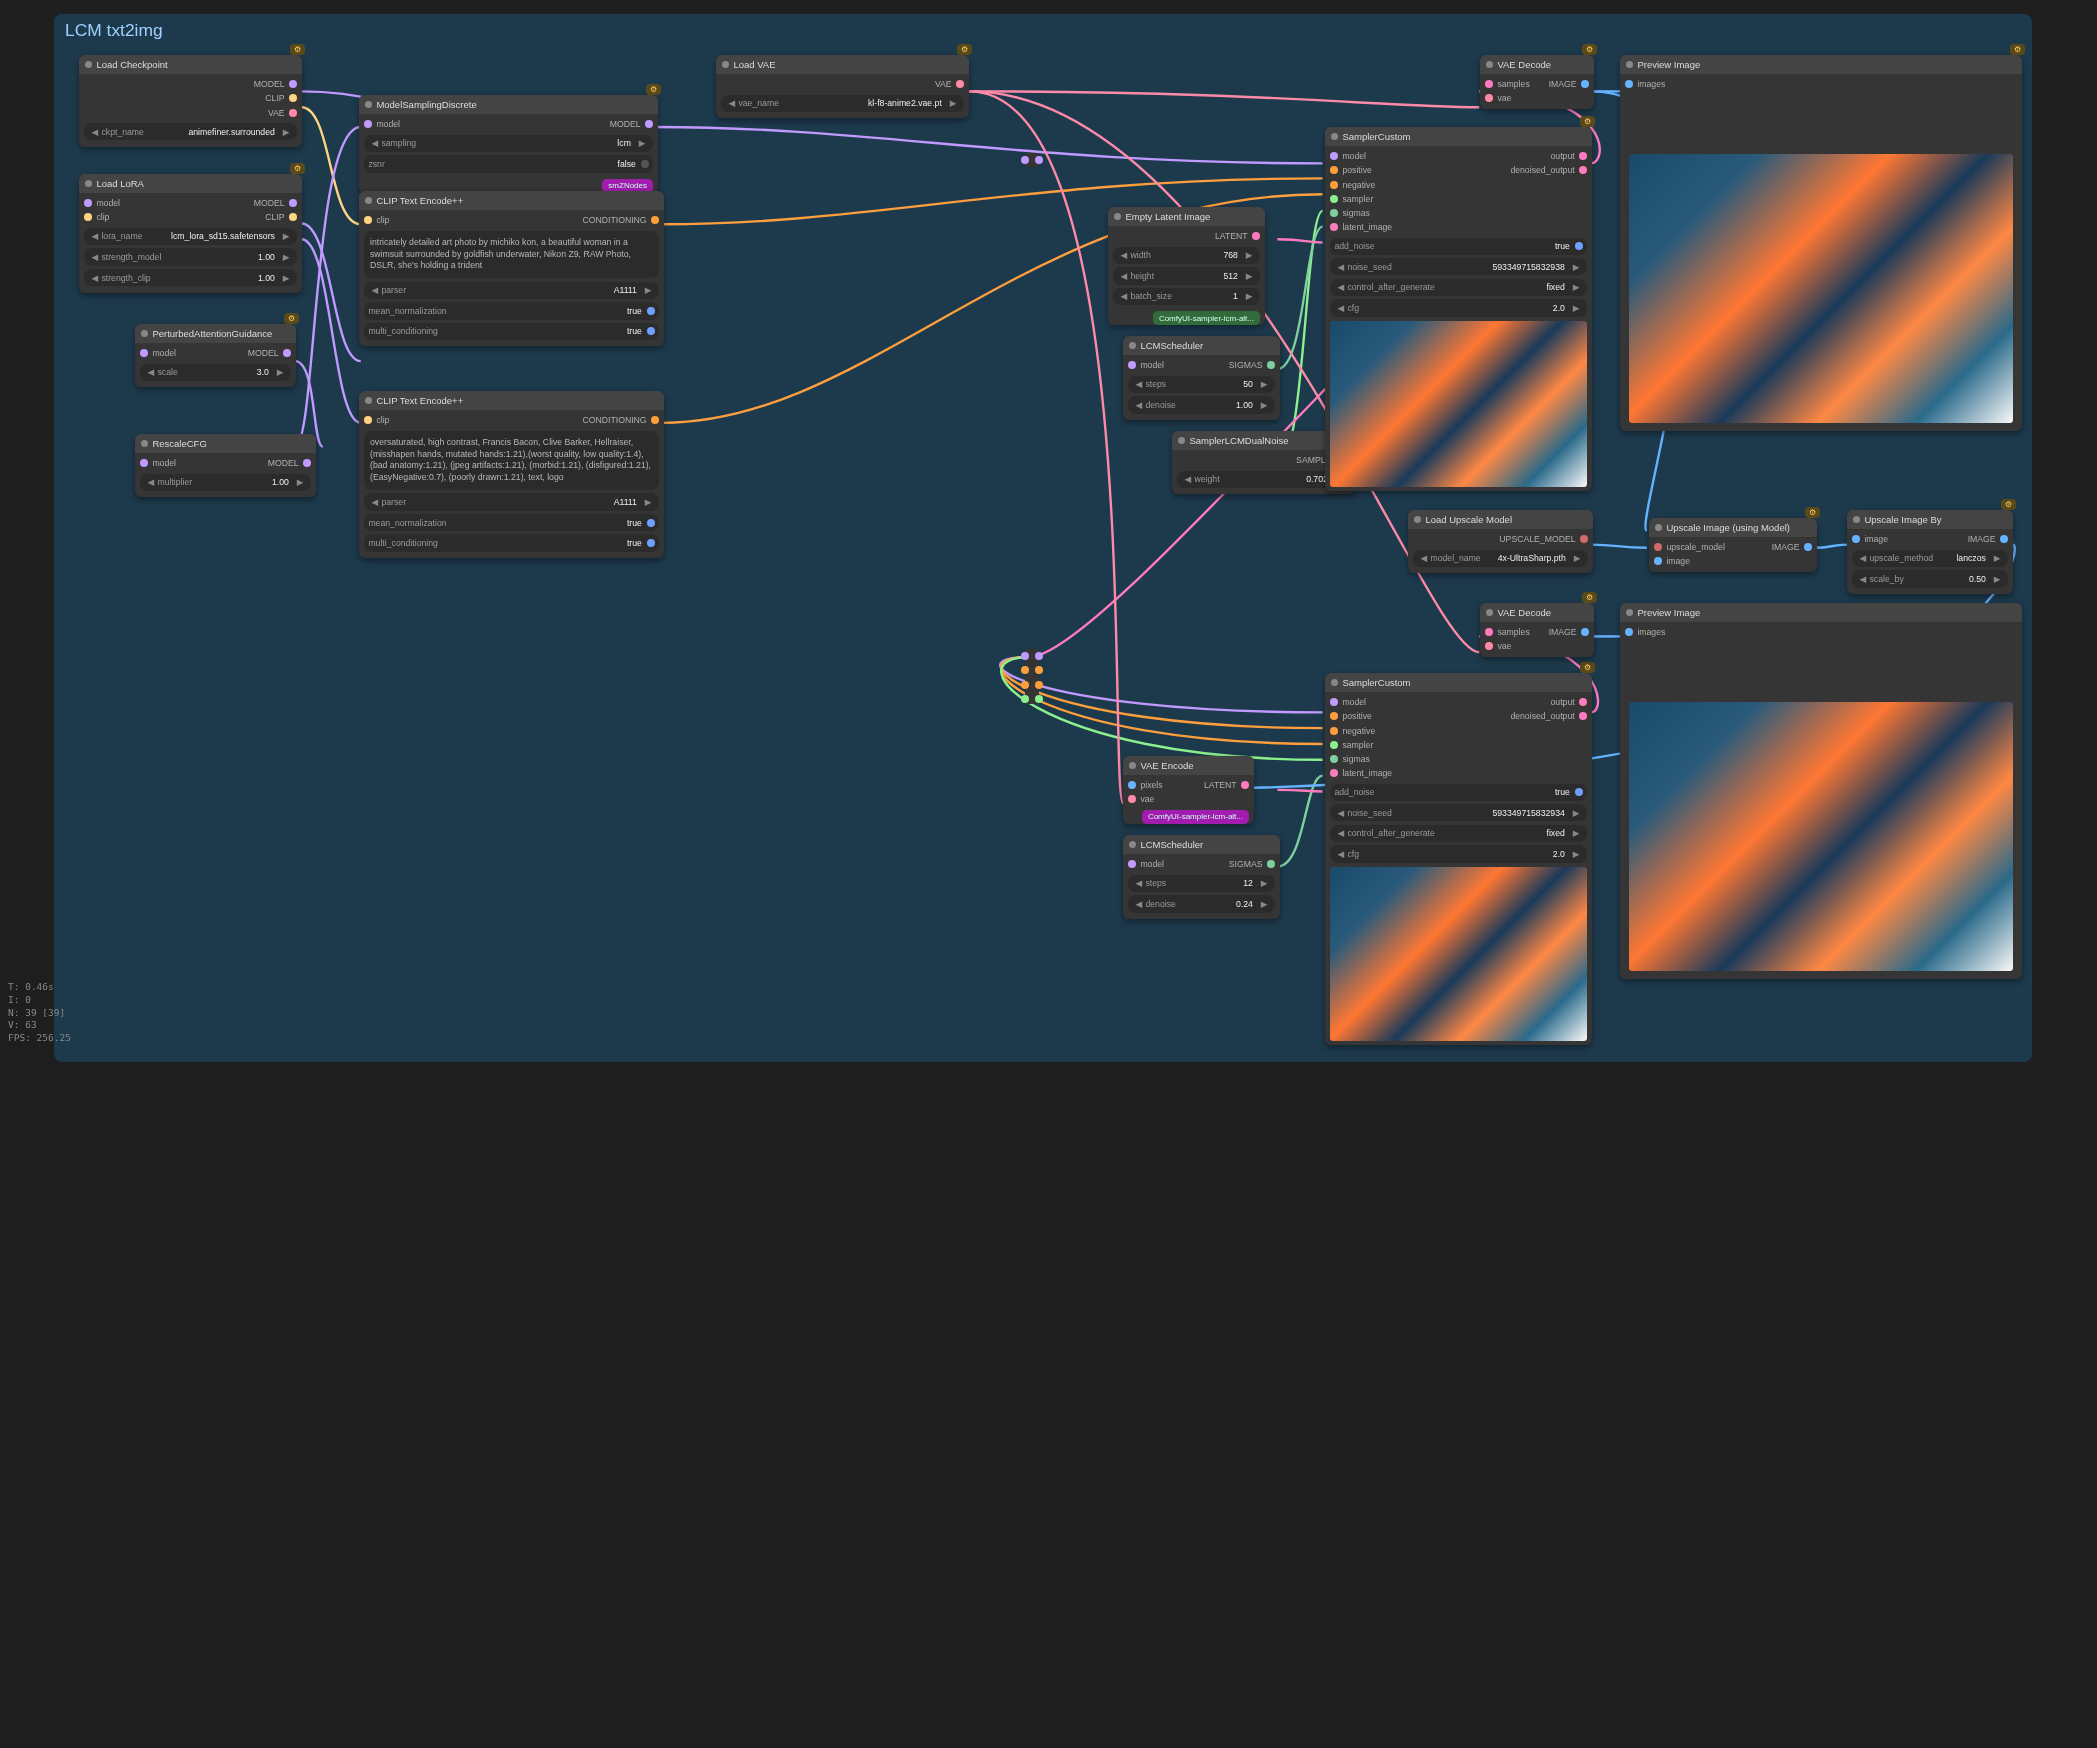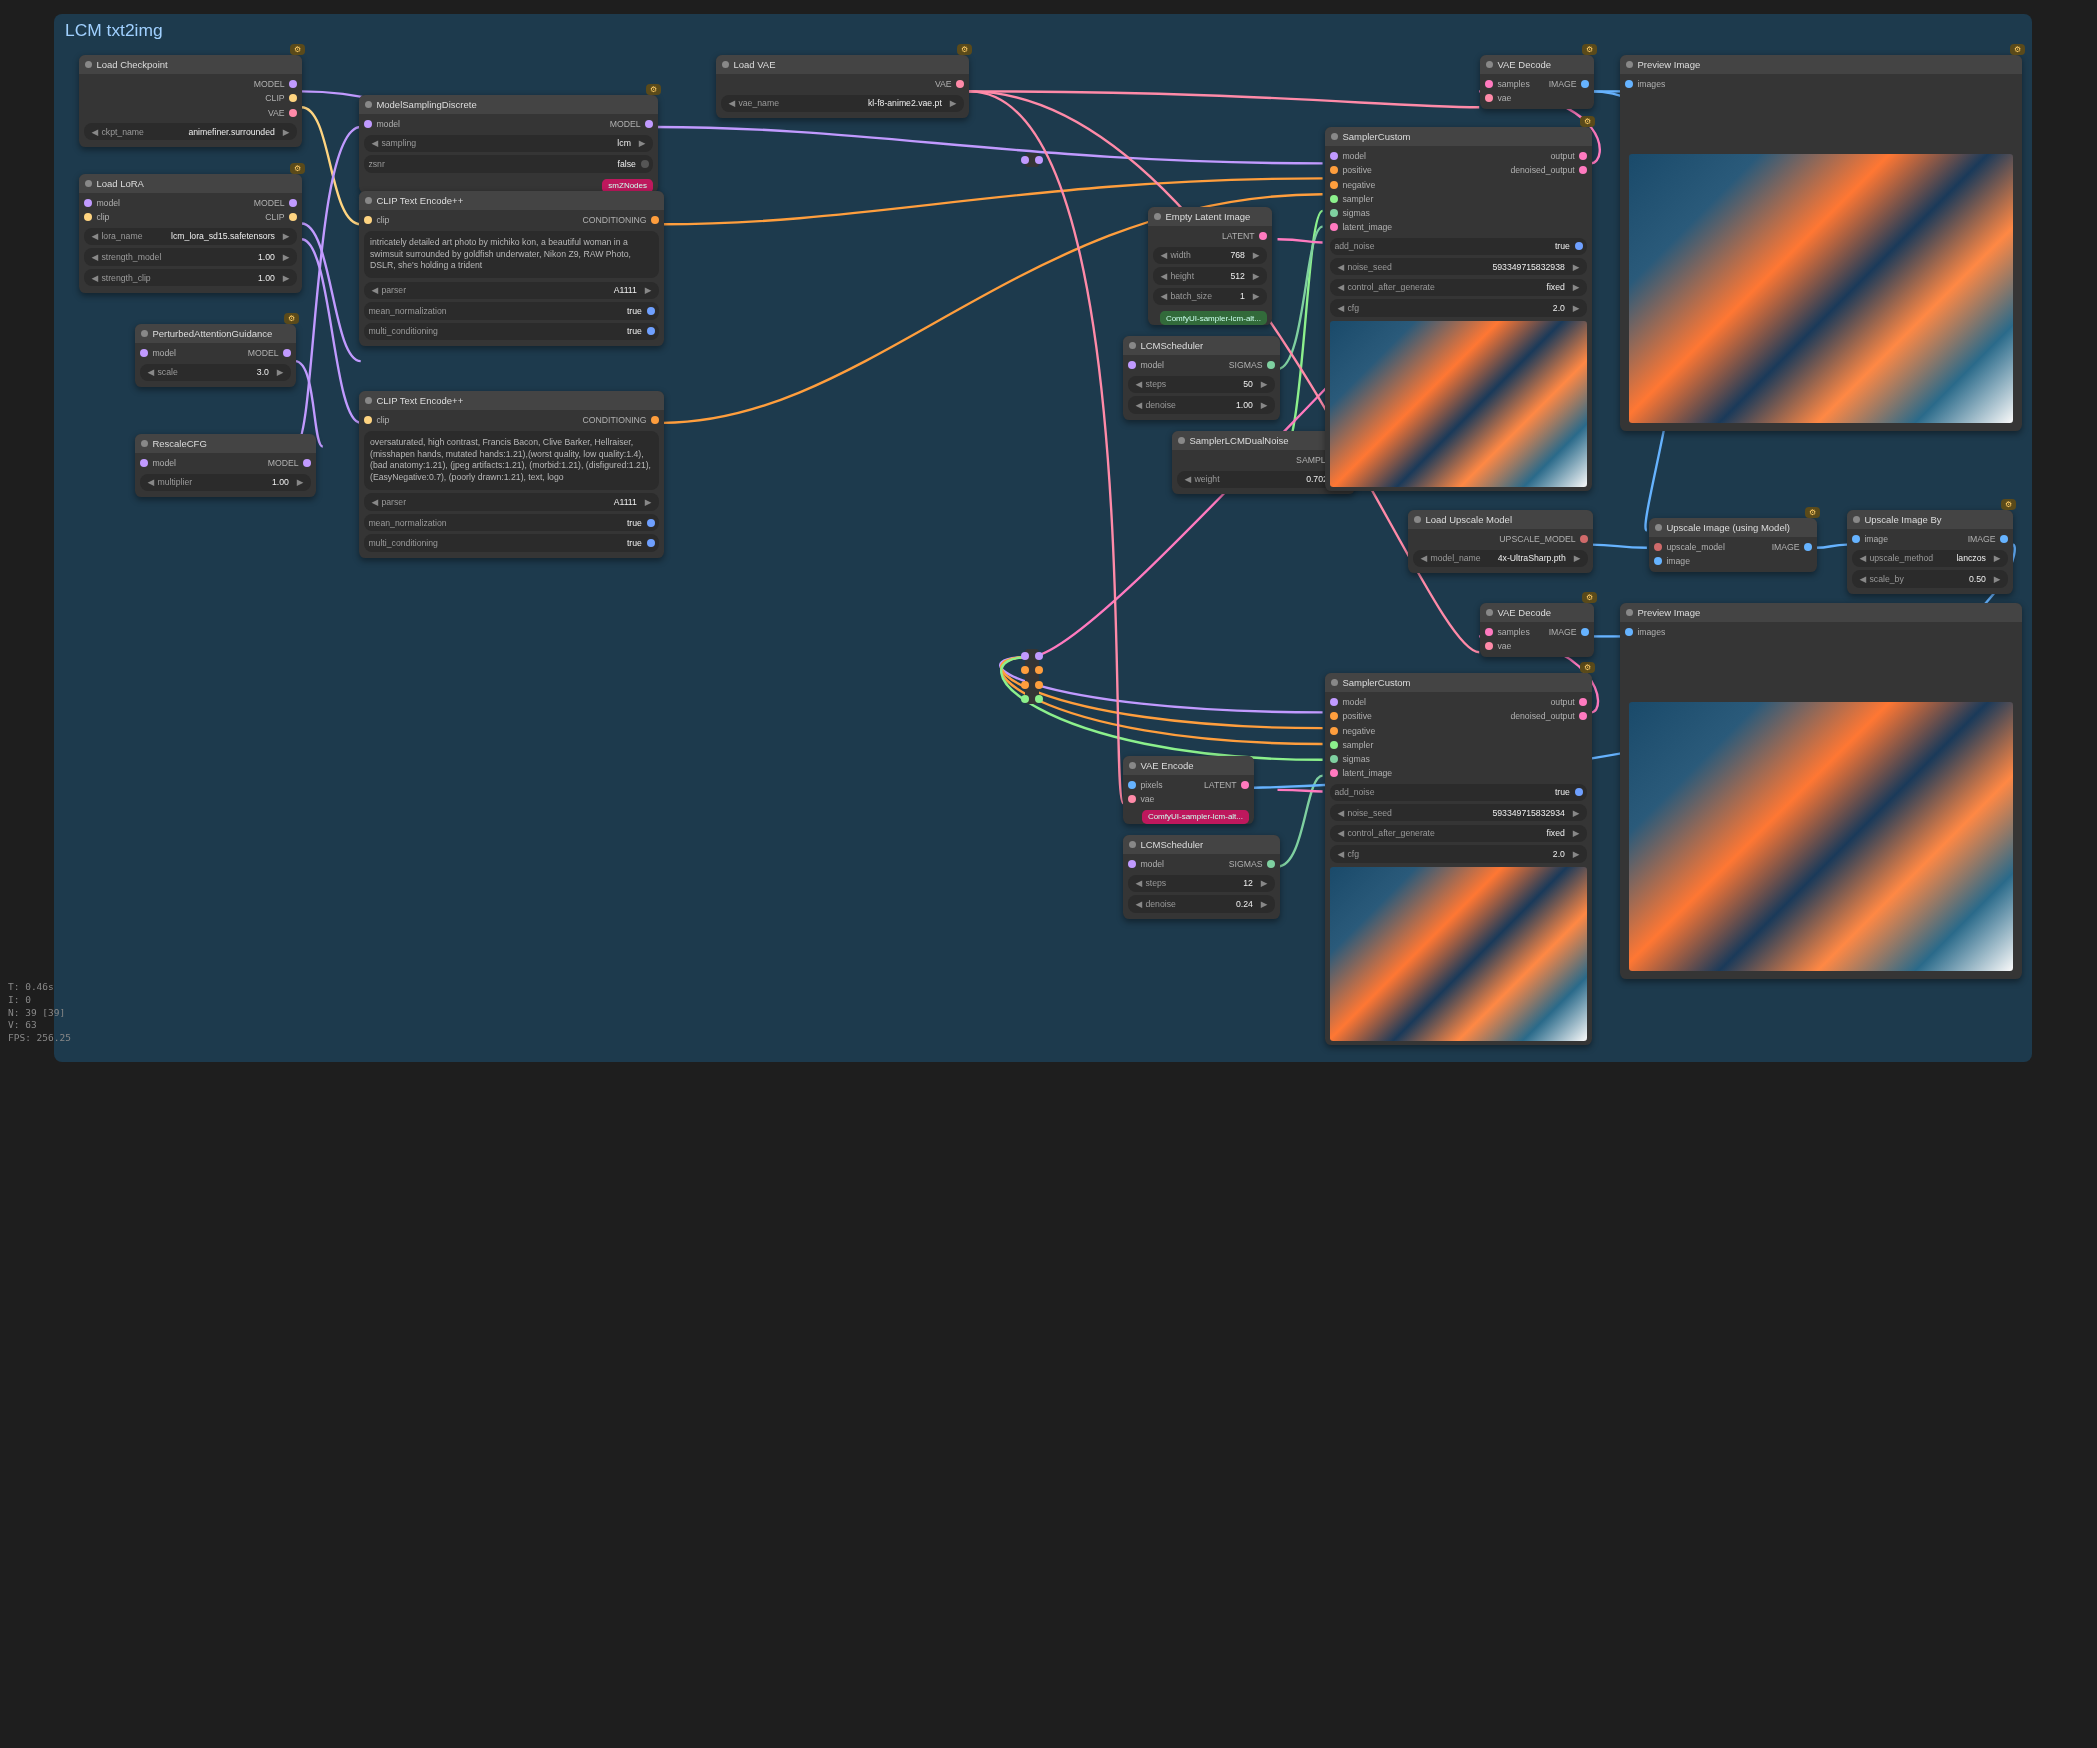--- a/index.html
+++ b/index.html
@@ -18,21 +18,21 @@
 .widget{display:flex;align-items:center;background:#2b2b2b;border-radius:8px;height:17.4px;margin:3.2px 0;padding:0 4.7px;font-size:8.7px;color:#bbb;justify-content:space-between}
 .widget .arrow{color:#888;padding:0 3.2px;cursor:pointer}
 .widget .wlabel{flex:0 0 auto;color:#9a9a9a}
 .widget .wval{flex:1;text-align:right;color:#eee;padding-right:4.7px}
 .widget.toggle .wval{color:#eee}
 .widget.text{height:auto;padding:6.3px;display:block;color:#b8b8b8;font-family:Liberation Sans, sans-serif;font-size:8.7px;line-height:1.35;word-break:break-word}
 .badge{position:absolute;top:-11px;right:-3.2px;display:flex;gap:3.2px}
 .badge span{background:#5a4a1a;border-radius:4px;padding:0.8px 4px;font-size:8px;color:#ffcc66}
 .stats{position:absolute;left:8px;top:981px;color:#888;font-size:9.5px;line-height:1.35;font-family:monospace}
 .preview{background:linear-gradient(135deg,#1a4a6a 0%,#2a5a7a 20%,#ff7733 40%,#1a3a5a 55%,#ff8844 70%,#2a6a8a 85%,#fafafa 100%);border-radius:3.2px}
-.small-badge{background:#be185d;color:#cfe;padding:2.4px 6.3px;border-radius:4.7px;font-size:8px;display:inline-block;float:right;margin-top:3.2px}
+.small-badge{background:#a21caf;color:#cfe;padding:2.4px 6.3px;border-radius:4.7px;font-size:8px;display:inline-block;float:right;margin-top:3.2px}
 svg.wires{position:absolute;left:0;top:0;pointer-events:none}
 </style>
 </head>
 <body>
 
 <div class="group-box">
   <div class="group-title">LCM txt2img</div>
 </div>
 
 <svg class="wires" width="2097" height="1749" viewBox="0 0 2651 2210">
@@ -306,21 +306,21 @@
       </div>
     <div class="widget">
         <span class="arrow">◀</span>
         <span class="wlabel">vae_name</span>
         <span class="wval">kl-f8-anime2.vae.pt</span>
         <span class="arrow">▶</span>
       </div>
   </div>
 </div>
 
-<div class="node" style="left:1148px;top:207px;width:124px">
+<div class="node" style="left:1108px;top:207px;width:157px">
   <div class="title">Empty Latent Image</div>
   <div class="body">
     <div class="port-row">
         <span class="port-right">
           <span>LATENT</span>
           <span class="dot d-lat"></span>
         </span>
       </div>
     <div class="widget">
         <span class="arrow">◀</span>

